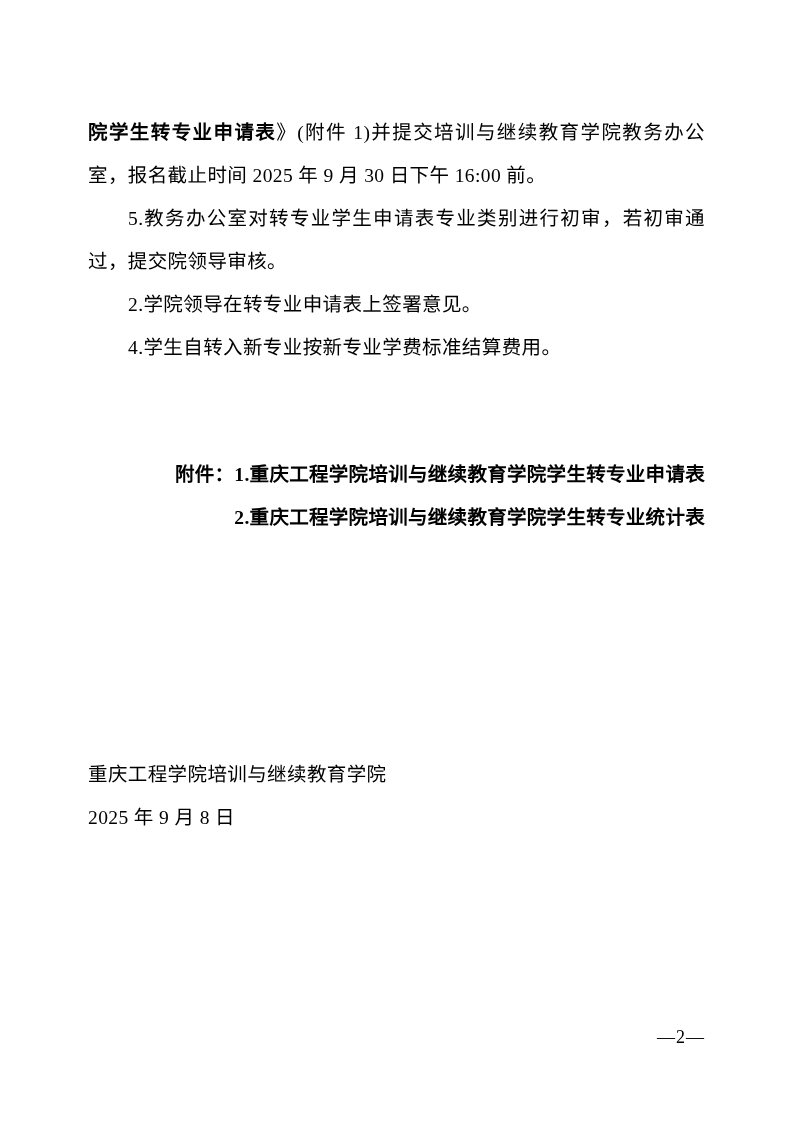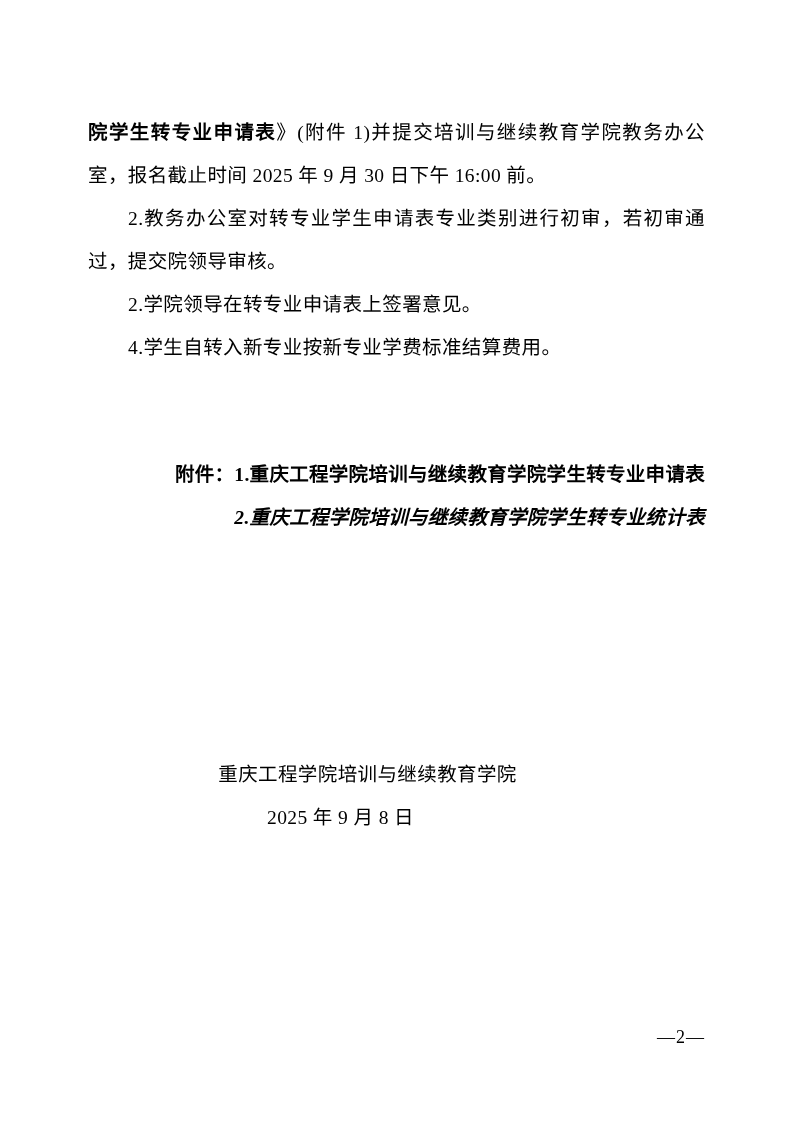--- a/index.html
+++ b/index.html
@@ -49,27 +49,26 @@
     letter-spacing: 0.3px;
     text-align: right;
   }
   .attach-line1 {
     margin: 0;
     padding-left: 40px;
   }
   .attach-line2 {
     margin: 0;
     padding-left: 113px;
-    font-style: italic;
   }
   .signature-block {
     margin-top: 214px;
     font-size: 19.5px;
     line-height: 43px;
-    text-align: center;
+    text-align: left;
     padding-right: 58px;
     letter-spacing: 0.4px;
   }
   .sig-line {
     margin: 0;
   }
   .sig-date {
     margin: 0;
     padding-right: 54px;
   }
@@ -86,21 +85,21 @@
 </style>
 </head>
 <body>
 
 <div class="page">
 
   <div class="body-text">
 
     <p class="p"><span class="bold-head">院学生转专业申请表</span><span>》(附件 1)并提交培训与继续教育学院教务办公室，报名截止时间 2025 年 9 月 30 日下午 16:00 前。</span></p>
 
-    <p class="p indent2">2.教务办公室对转专业学生申请表专业类别进行初审，若初审通过，提交院领导审核。</p>
+    <p class="p indent2">5.教务办公室对转专业学生申请表专业类别进行初审，若初审通过，提交院领导审核。</p>
 
     <p class="p indent2">2.学院领导在转专业申请表上签署意见。</p>
 
     <p class="p indent2">4.学生自转入新专业按新专业学费标准结算费用。</p>
 
   </div>
 
   <div class="attach-block">
     <p class="attach-line1">附件：1.重庆工程学院培训与继续教育学院学生转专业申请表</p>
     <p class="attach-line2">2.重庆工程学院培训与继续教育学院学生转专业统计表</p>

